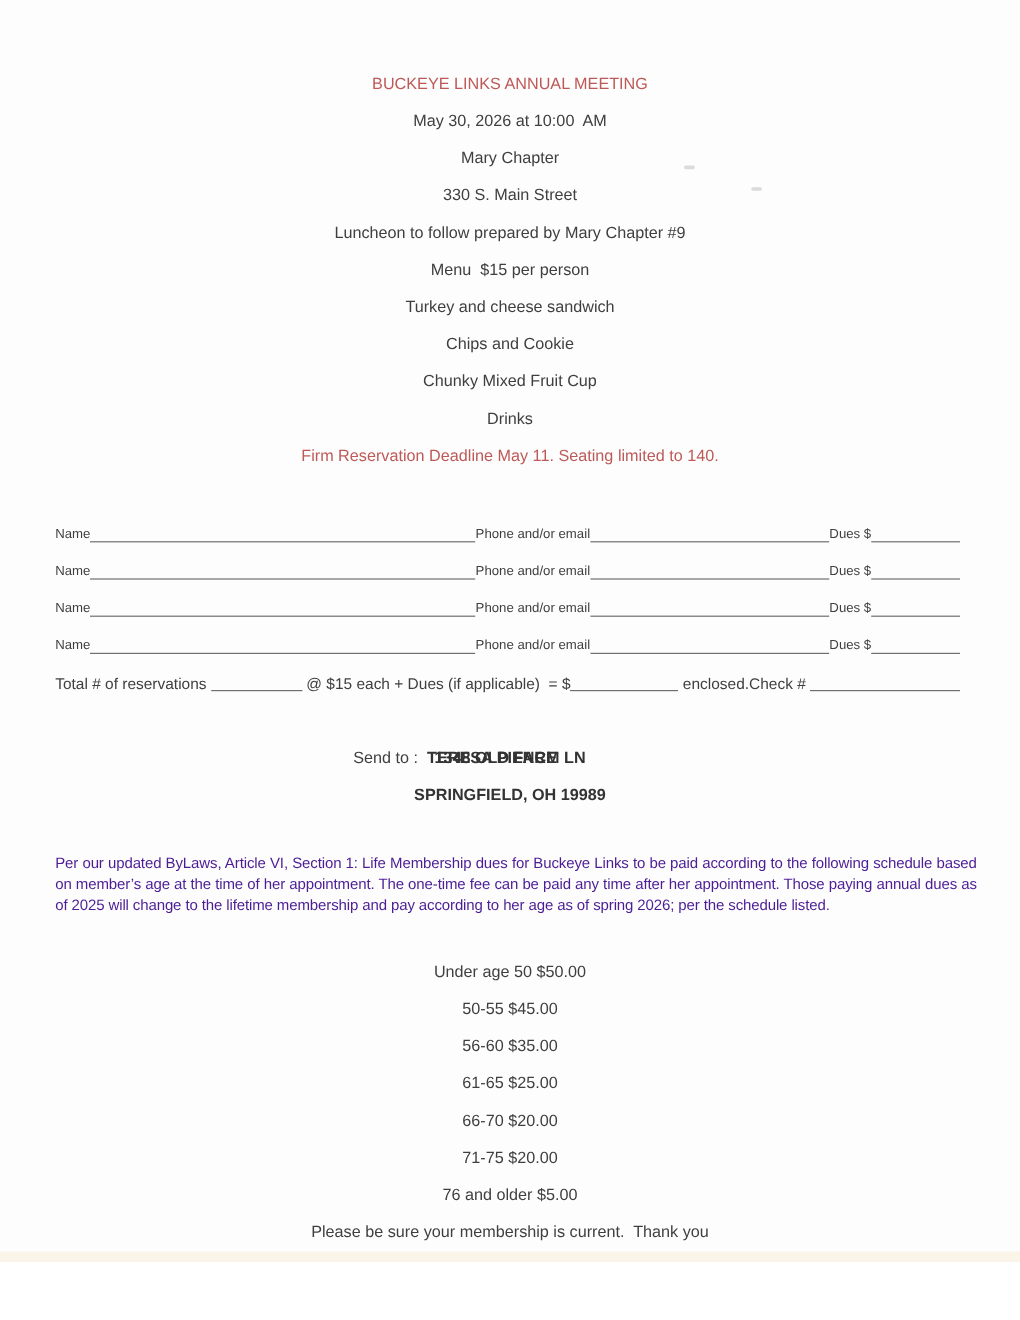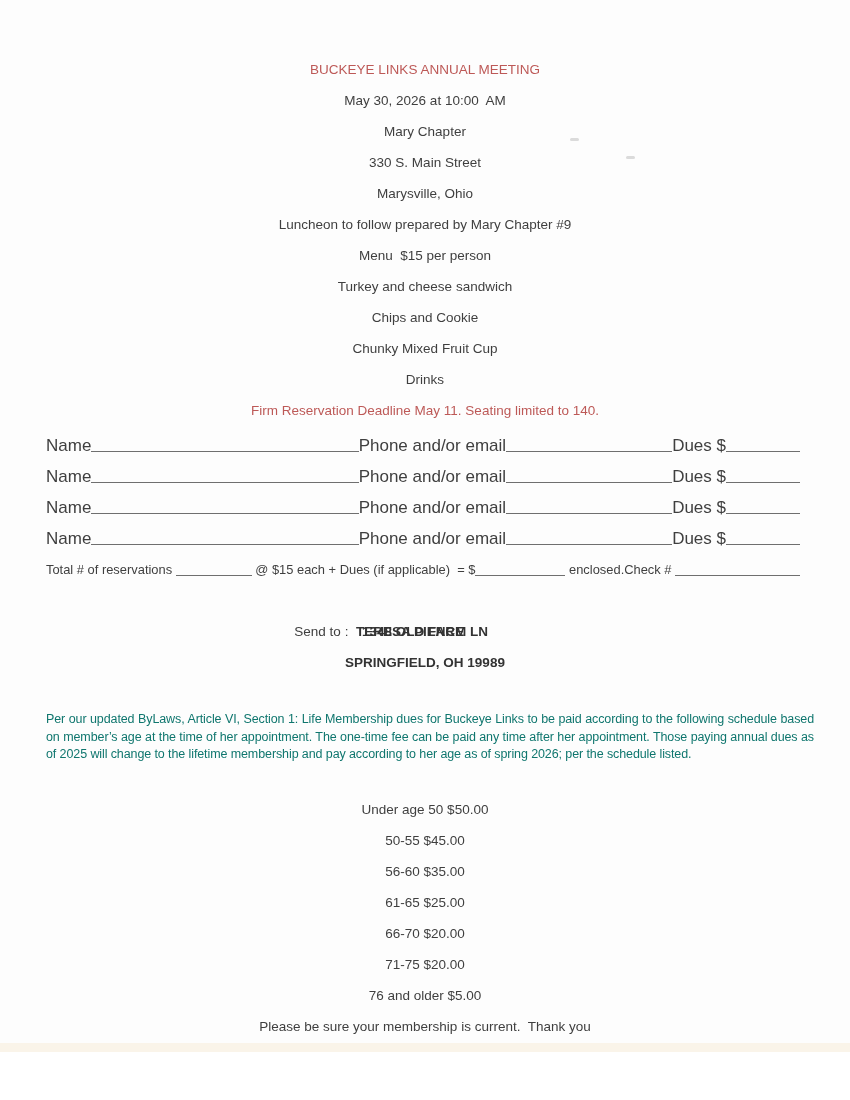--- a/index.html
+++ b/index.html
@@ -19,21 +19,21 @@
     font-size:13.5px;
     white-space:pre;
   }
   .red{color:#bd5957;}
   .bold{font-weight:bold;color:#333333;}
   .header-stack{top:54px;}
   
   .form-section{position:absolute;top:430px;left:46px;right:50px;}
   .form-row{
     display:flex;align-items:flex-end;
-    height:31px;font-size:17px;white-space:pre;text-align:center;
+    height:31px;font-size:11px;white-space:pre;text-align:center;
   }
   .fr-label{line-height:31px;flex:none;}
   .blank{
     height:0;border-bottom:1.4px solid #6f6f6f;
     margin-bottom:9px;
   }
   .b-name{flex:301 1 0;}
   .b-phone{flex:187 1 0;}
   .b-dues{flex:0 0 74px;}
   .total-row{
@@ -51,21 +51,21 @@
   .guests-line{
     position:absolute;top:679px;left:0;right:0;
     height:31px;line-height:31px;text-align:center;
     font-size:12.6px;white-space:nowrap;
   }
   
   .bylaws{
     position:absolute;top:711px;left:46px;right:36px;
     font-size:12.5px;line-height:17.6px;
     text-align:justify;letter-spacing:-0.1px;
-    color:#0f766e;
+    color:#4c1d95;
   }
   
   .schedule-stack{top:794px;}
   
   .speck{position:absolute;background:#9a9a9a;opacity:.35;border-radius:2px;}
   .speck1{left:570px;top:138px;width:9px;height:3px;}
   .speck2{left:626px;top:156px;width:9px;height:3px;}
   .bottom-band{
     position:absolute;left:0;right:0;bottom:0;height:9px;
     background:#f8f0df;opacity:.7;
@@ -74,21 +74,20 @@
 </head>
 <body>
 
 <div class="sheet">
 
   <div class="stack header-stack">
     <div class="line red">BUCKEYE LINKS ANNUAL MEETING</div>
     <div class="line">May 30, 2026 at 10:00  AM</div>
     <div class="line">Mary Chapter</div>
     <div class="line">330 S. Main Street</div>
-    <div class="line">Marysville, Ohio</div>
     <div class="line">Luncheon to follow prepared by Mary Chapter #9</div>
     <div class="line">Menu  $15 per person</div>
     <div class="line">Turkey and cheese sandwich</div>
     <div class="line">Chips and Cookie</div>
     <div class="line">Chunky Mixed Fruit Cup</div>
     <div class="line">Drinks</div>
     <div class="line red">Firm Reservation Deadline May 11. Seating limited to 140.</div>
   </div>
 
   <div class="form-section">

